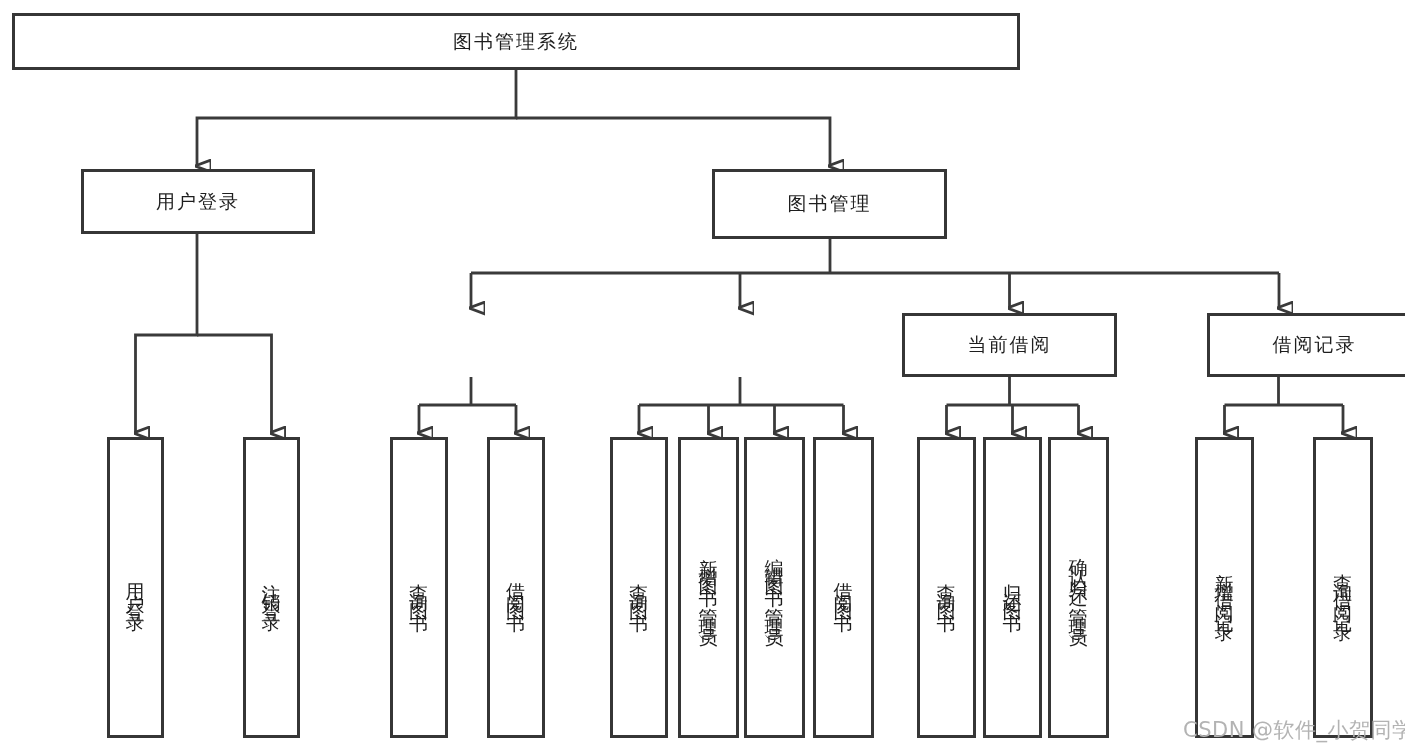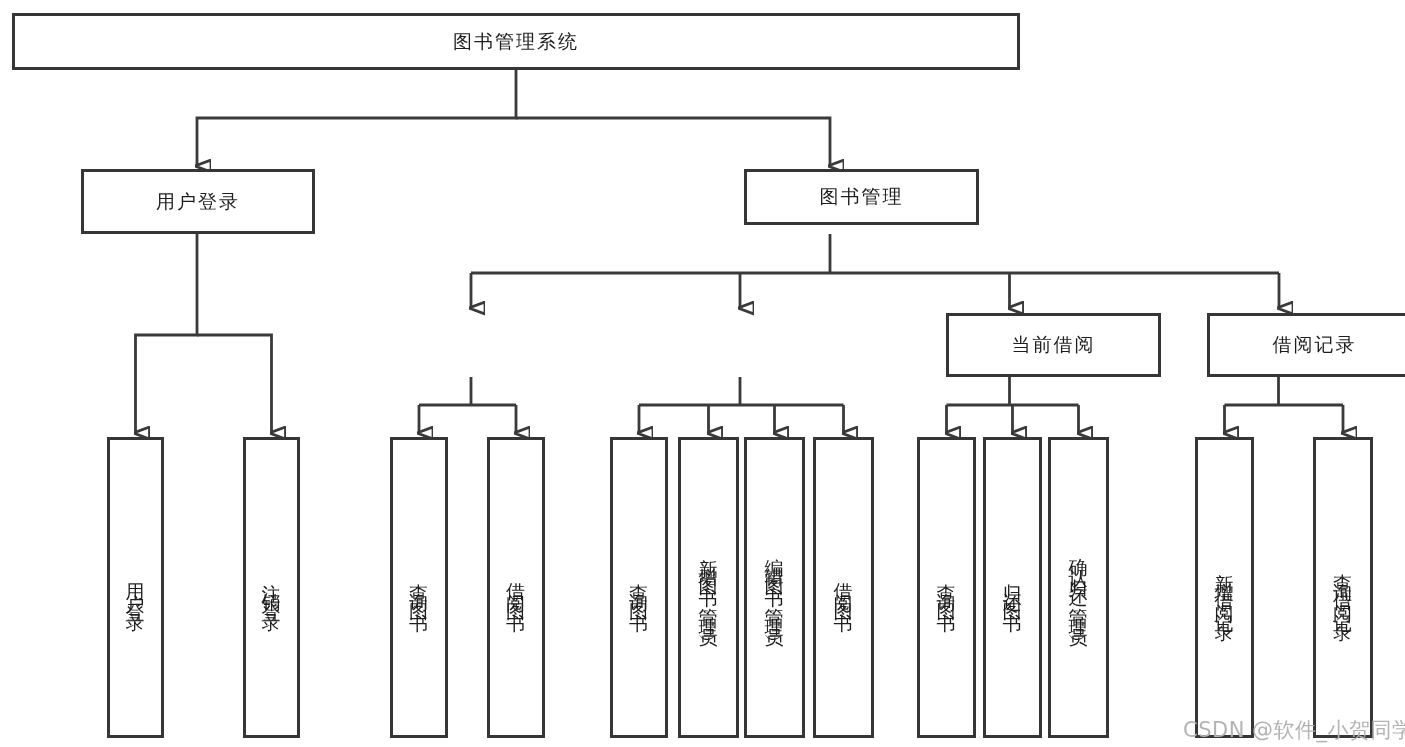--- a/index.html
+++ b/index.html
@@ -106,23 +106,23 @@
     <g>
       <path d="M1278.5,377 L1278.5,405 M1224.5,405 L1343,405"></path>
       <path d="M1224.5,405 L1224.5,433" marker-end="url(#arrow)"></path>
       <path d="M1343,405 L1343,433" marker-end="url(#arrow)"></path>
     </g>
   </svg>
 
   <div class="node h" style="left:12px; top:13px; width:1008px; height:57px;">图书管理系统</div>
 
   <div class="node h" style="left:81px; top:169px; width:234px; height:65px;">用户登录</div>
-  <div class="node h" style="left:712px; top:169px; width:235px; height:56px;margin-left:32px;">图书管理</div>
+  <div class="node h" style="left:712px; top:169px; width:235px; height:70px;">图书管理</div>
 
-  <div class="node h" style="left:902px; top:313px; width:215px; height:64px;margin-left:44px;">当前借阅</div>
+  <div class="node h" style="left:902px; top:313px; width:215px; height:64px;">当前借阅</div>
   <div class="node h" style="left:1171px; top:313px; width:215px; height:64px;margin-left:36px;">借阅记录</div>
 
   <div class="node v" style="left:107px; top:437px; width:57px; height:301px;">
     <span>用户登录</span>
   </div>
   <div class="node v" style="left:243px; top:437px; width:57px; height:301px;">
     <span>注销登录</span>
   </div>
 
   <div class="node v" style="left:390px; top:437px; width:58px; height:301px;">

